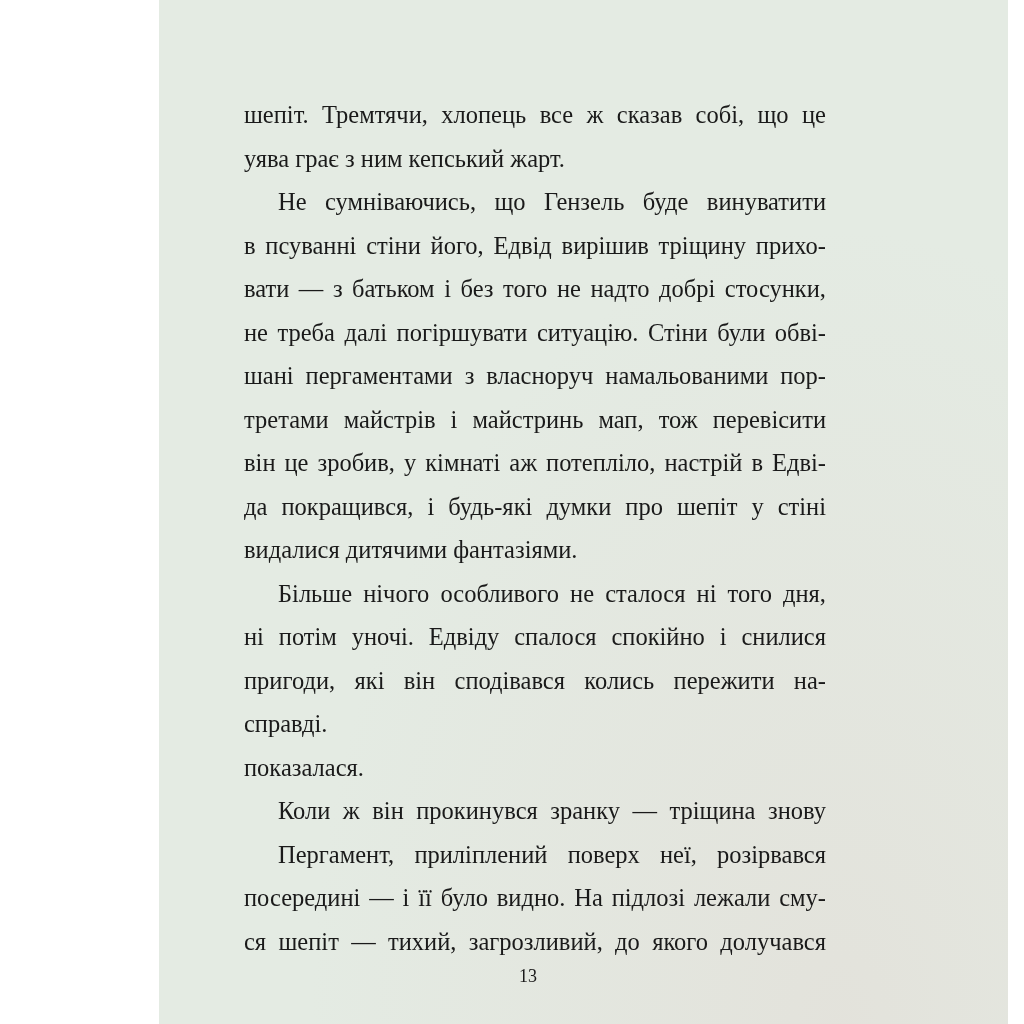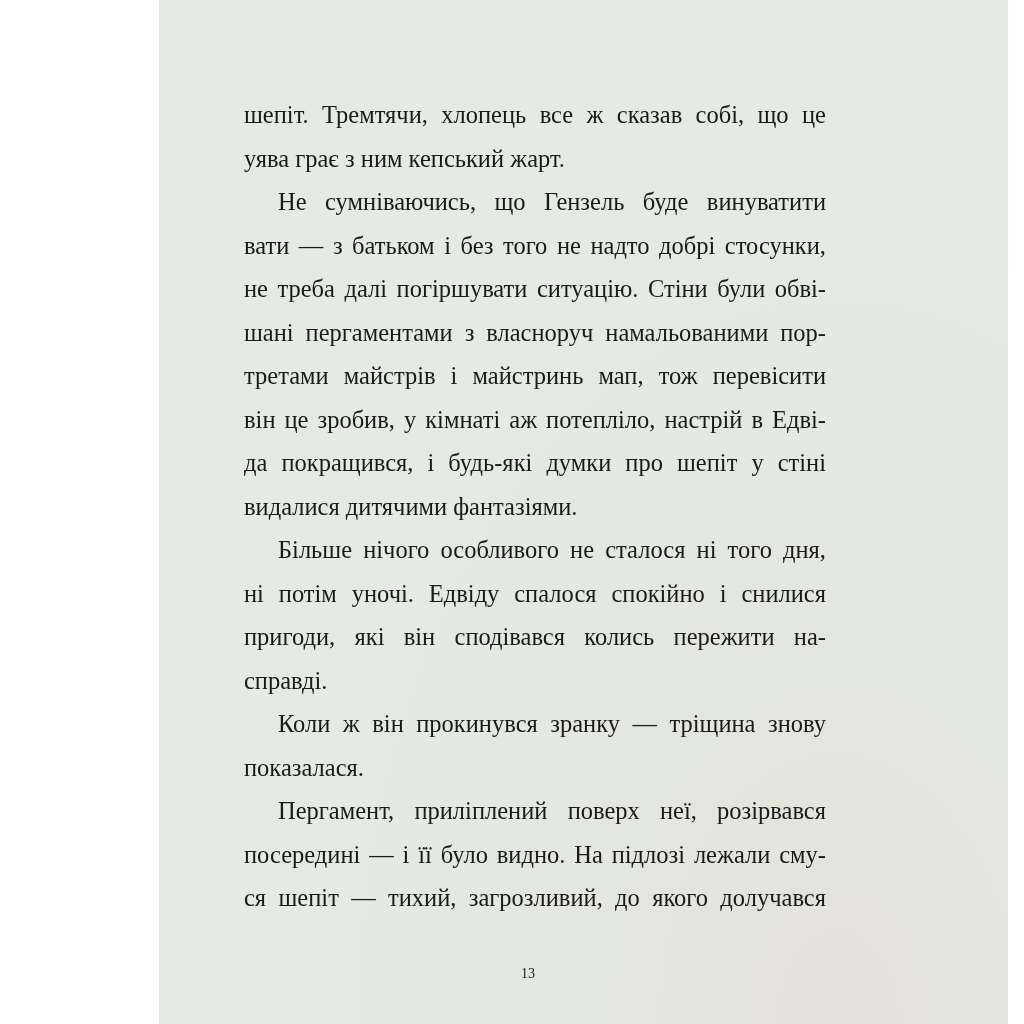--- a/index.html
+++ b/index.html
@@ -12,42 +12,43 @@
   .text {
     position:absolute; left:85px; top:93px; width:582px;
     font-family:"Liberation Serif", "DejaVu Serif", serif;
     font-size:24.5px; color:#1a1a1a;
   }
   .line { height:43.5px; line-height:43.5px; white-space:nowrap; text-align:justify; text-align-last:justify; }
   .line.last { text-align-last:left; }
   .line.indent { padding-left:34px;font-family:Liberation Serif, serif; }
   .pageno {
     position:absolute; left:0; width:738px; top:966px; text-align:center;
-    font-family:"Liberation Serif", "DejaVu Serif", serif; font-size:14px; color:#1a1a1a;
+    font-family:"Liberation Serif", "DejaVu Serif", serif; font-size:18px; color:#1a1a1a;
   }
 </style>
 </head>
 <body>
 
 <div class="page">
   <div class="text" id="text">
       <div class="line">шепіт. Тремтячи, хлопець все ж сказав собі, що це</div>
       <div class="line last">уява грає з ним кепський жарт.</div>
       <div class="line indent">Не сумніваючись, що Гензель буде винуватити</div>
+      <div class="line">в псуванні стіни його, Едвід вирішив тріщину прихо-</div>
       <div class="line">вати — з батьком і без того не надто добрі стосунки,</div>
       <div class="line">не треба далі погіршувати ситуацію. Стіни були обві-</div>
       <div class="line">шані пергаментами з власноруч намальованими пор-</div>
       <div class="line">третами майстрів і майстринь мап, тож перевісити</div>
       <div class="line">він це зробив, у кімнаті аж потепліло, настрій в Едві-</div>
       <div class="line">да покращився, і будь-які думки про шепіт у стіні</div>
       <div class="line last">видалися дитячими фантазіями.</div>
       <div class="line indent">Більше нічого особливого не сталося ні того дня,</div>
       <div class="line">ні потім уночі. Едвіду спалося спокійно і снилися</div>
       <div class="line">пригоди, які він сподівався колись пережити на-</div>
       <div class="line last">справді.</div>
+      <div class="line last">показалася.</div>
       <div class="line indent">Коли ж він прокинувся зранку — тріщина знову</div>
-      <div class="line last">показалася.</div>
       <div class="line indent">Пергамент, приліплений поверх неї, розірвався</div>
       <div class="line">посередині — і її було видно. На підлозі лежали сму-</div>
       <div class="line">ся шепіт — тихий, загрозливий, до якого долучався</div>
     </div>
   <div class="pageno">13</div>
 </div>
 
 </body></html>

